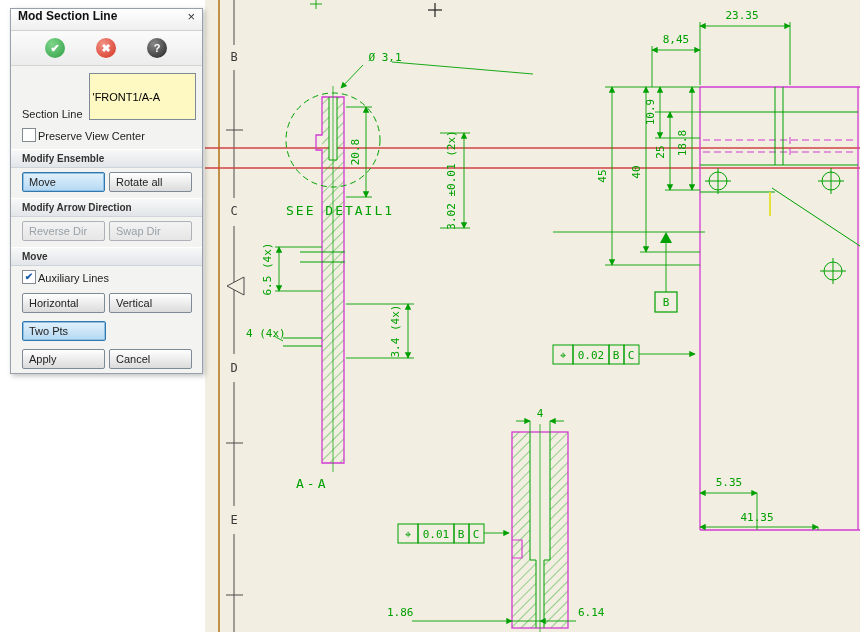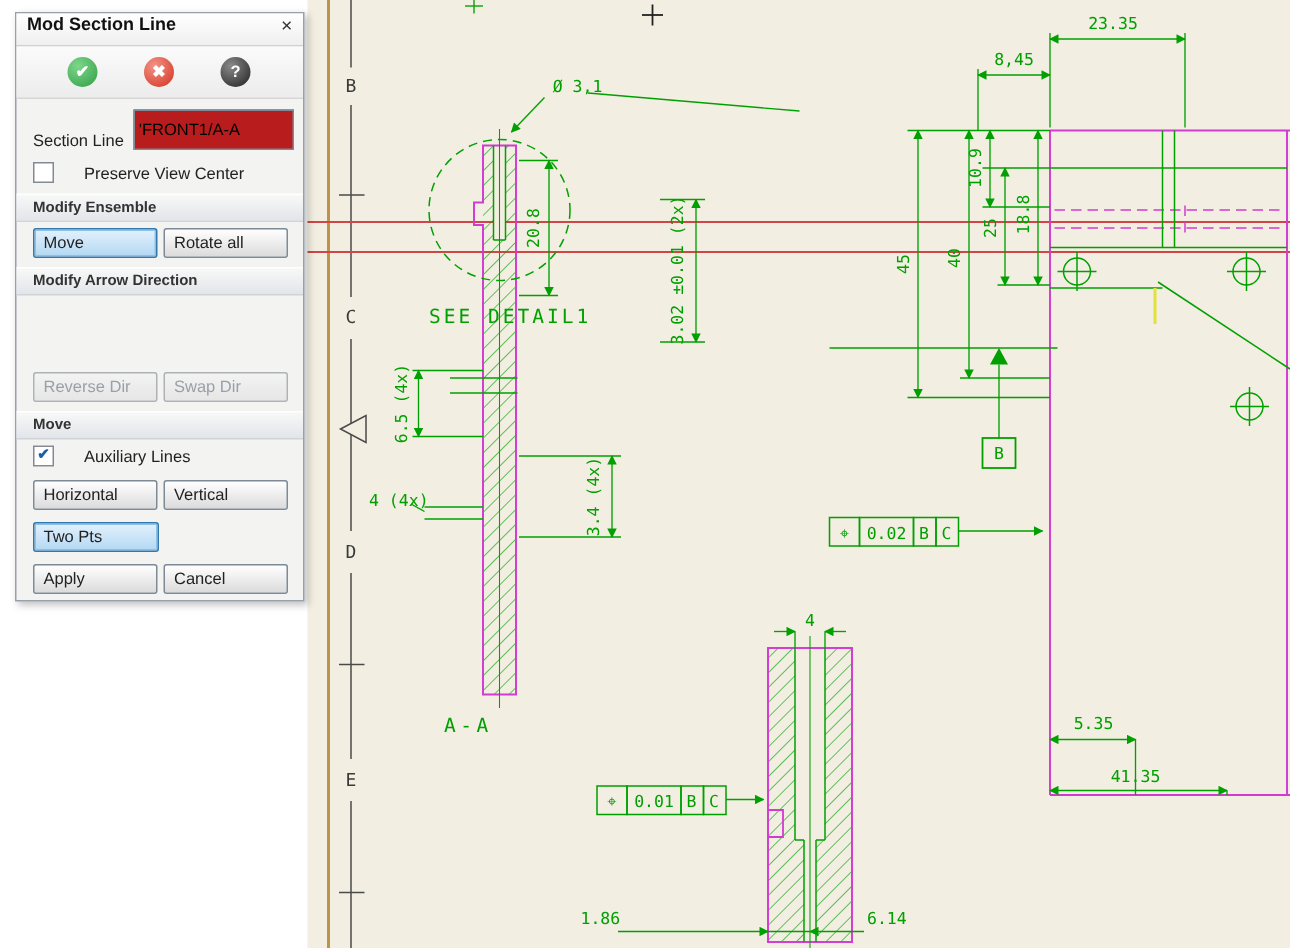--- a/index.html
+++ b/index.html
@@ -18,36 +18,36 @@
   .toolbar{display:flex;align-items:center;gap:31px;padding:7px 0 7px 34px;
            background:linear-gradient(#fbfbfb,#ececec);border-bottom:1px solid #d6d6d6;}
   .circ{width:20px;height:20px;border-radius:50%;color:#fff;font-size:11px;font-weight:bold;
         display:flex;align-items:center;justify-content:center;line-height:1;}
   .circ.ok{background:radial-gradient(circle at 35% 30%,#7ed68b,#2f9e43);}
   .circ.cancel{background:radial-gradient(circle at 35% 30%,#f29387,#d4301e);}
   .circ.help{background:radial-gradient(circle at 35% 30%,#8a8a8a,#1f1f1f);}
   .row{display:flex;align-items:flex-end;}
   .field-row{gap:6px;padding:7px 6px 4px 11px;}
   .field-row label{white-space:nowrap;}
-  .txt{flex:1;min-width:0;height:17px;border:1px solid #7f8a97;font-size:11px;padding:4px 3px;
-       background:#b91c1c;font-family:"Liberation Sans",sans-serif;}
-  .cb-row{gap:20px;padding:4px 11px 5px;}
+  .txt{flex:1;min-width:0;height:17px;border:1px solid #7f8a97;font-size:11px;padding:14px 3px;
+       background:#fef9c3;font-family:"Liberation Sans",sans-serif;}
+  .cb-row{gap:2px;padding:4px 11px 5px;}
   .cb{width:12px;height:12px;border:1px solid #848a92;background:#fff;display:flex;align-items:center;
       justify-content:center;font-size:10px;font-weight:bold;color:#1b5eab;line-height:1;flex:0 0 12px;}
   .group-header{margin-top:2px;padding:3px 0 3px 11px;font-weight:bold;color:#333;font-size:10px;
                 background:linear-gradient(#f8f8f8,#e2e5e9);border-top:1px solid #ffffff;
                 border-bottom:1px solid #cfd4da;}
   .btn-row{display:flex;gap:4px;padding:4px 10px 4px 11px;}
   .btn{flex:1;height:20px;font-size:11px;text-align:left;padding:0 0 0 6px;border:1px solid #7f8a97;
        border-radius:2px;background:linear-gradient(#ffffff,#dbdbdb);color:#222;
        font-family:"Liberation Sans",sans-serif;}
   .btn.half{flex:0 0 84px;}
   .btn.selected{background:linear-gradient(#e3f1fc,#b3d8f3);border-color:#3178ae;
                 box-shadow:inset 0 0 0 1px #8fc0e4;}
-  .btn.disabled{color:#9aa0a6;background:linear-gradient(#f3f3f3,#e6e6e6);border-color:#aeb2b6;margin-top:47px;}
+  .btn.disabled{color:#9aa0a6;background:linear-gradient(#f3f3f3,#e6e6e6);border-color:#aeb2b6;}
   .seg-wrap{position:relative;}
   .red-annotation{position:absolute;left:3px;right:-7px;top:-6px;bottom:-1px;border:4px solid #c00b0b;
                   z-index:30;pointer-events:none;}
 </style>
 </head>
 <body>
 
 <div class="drawing-bg"></div>
 
 <svg class="canvas" width="860" height="632" viewBox="0 0 860 632">

